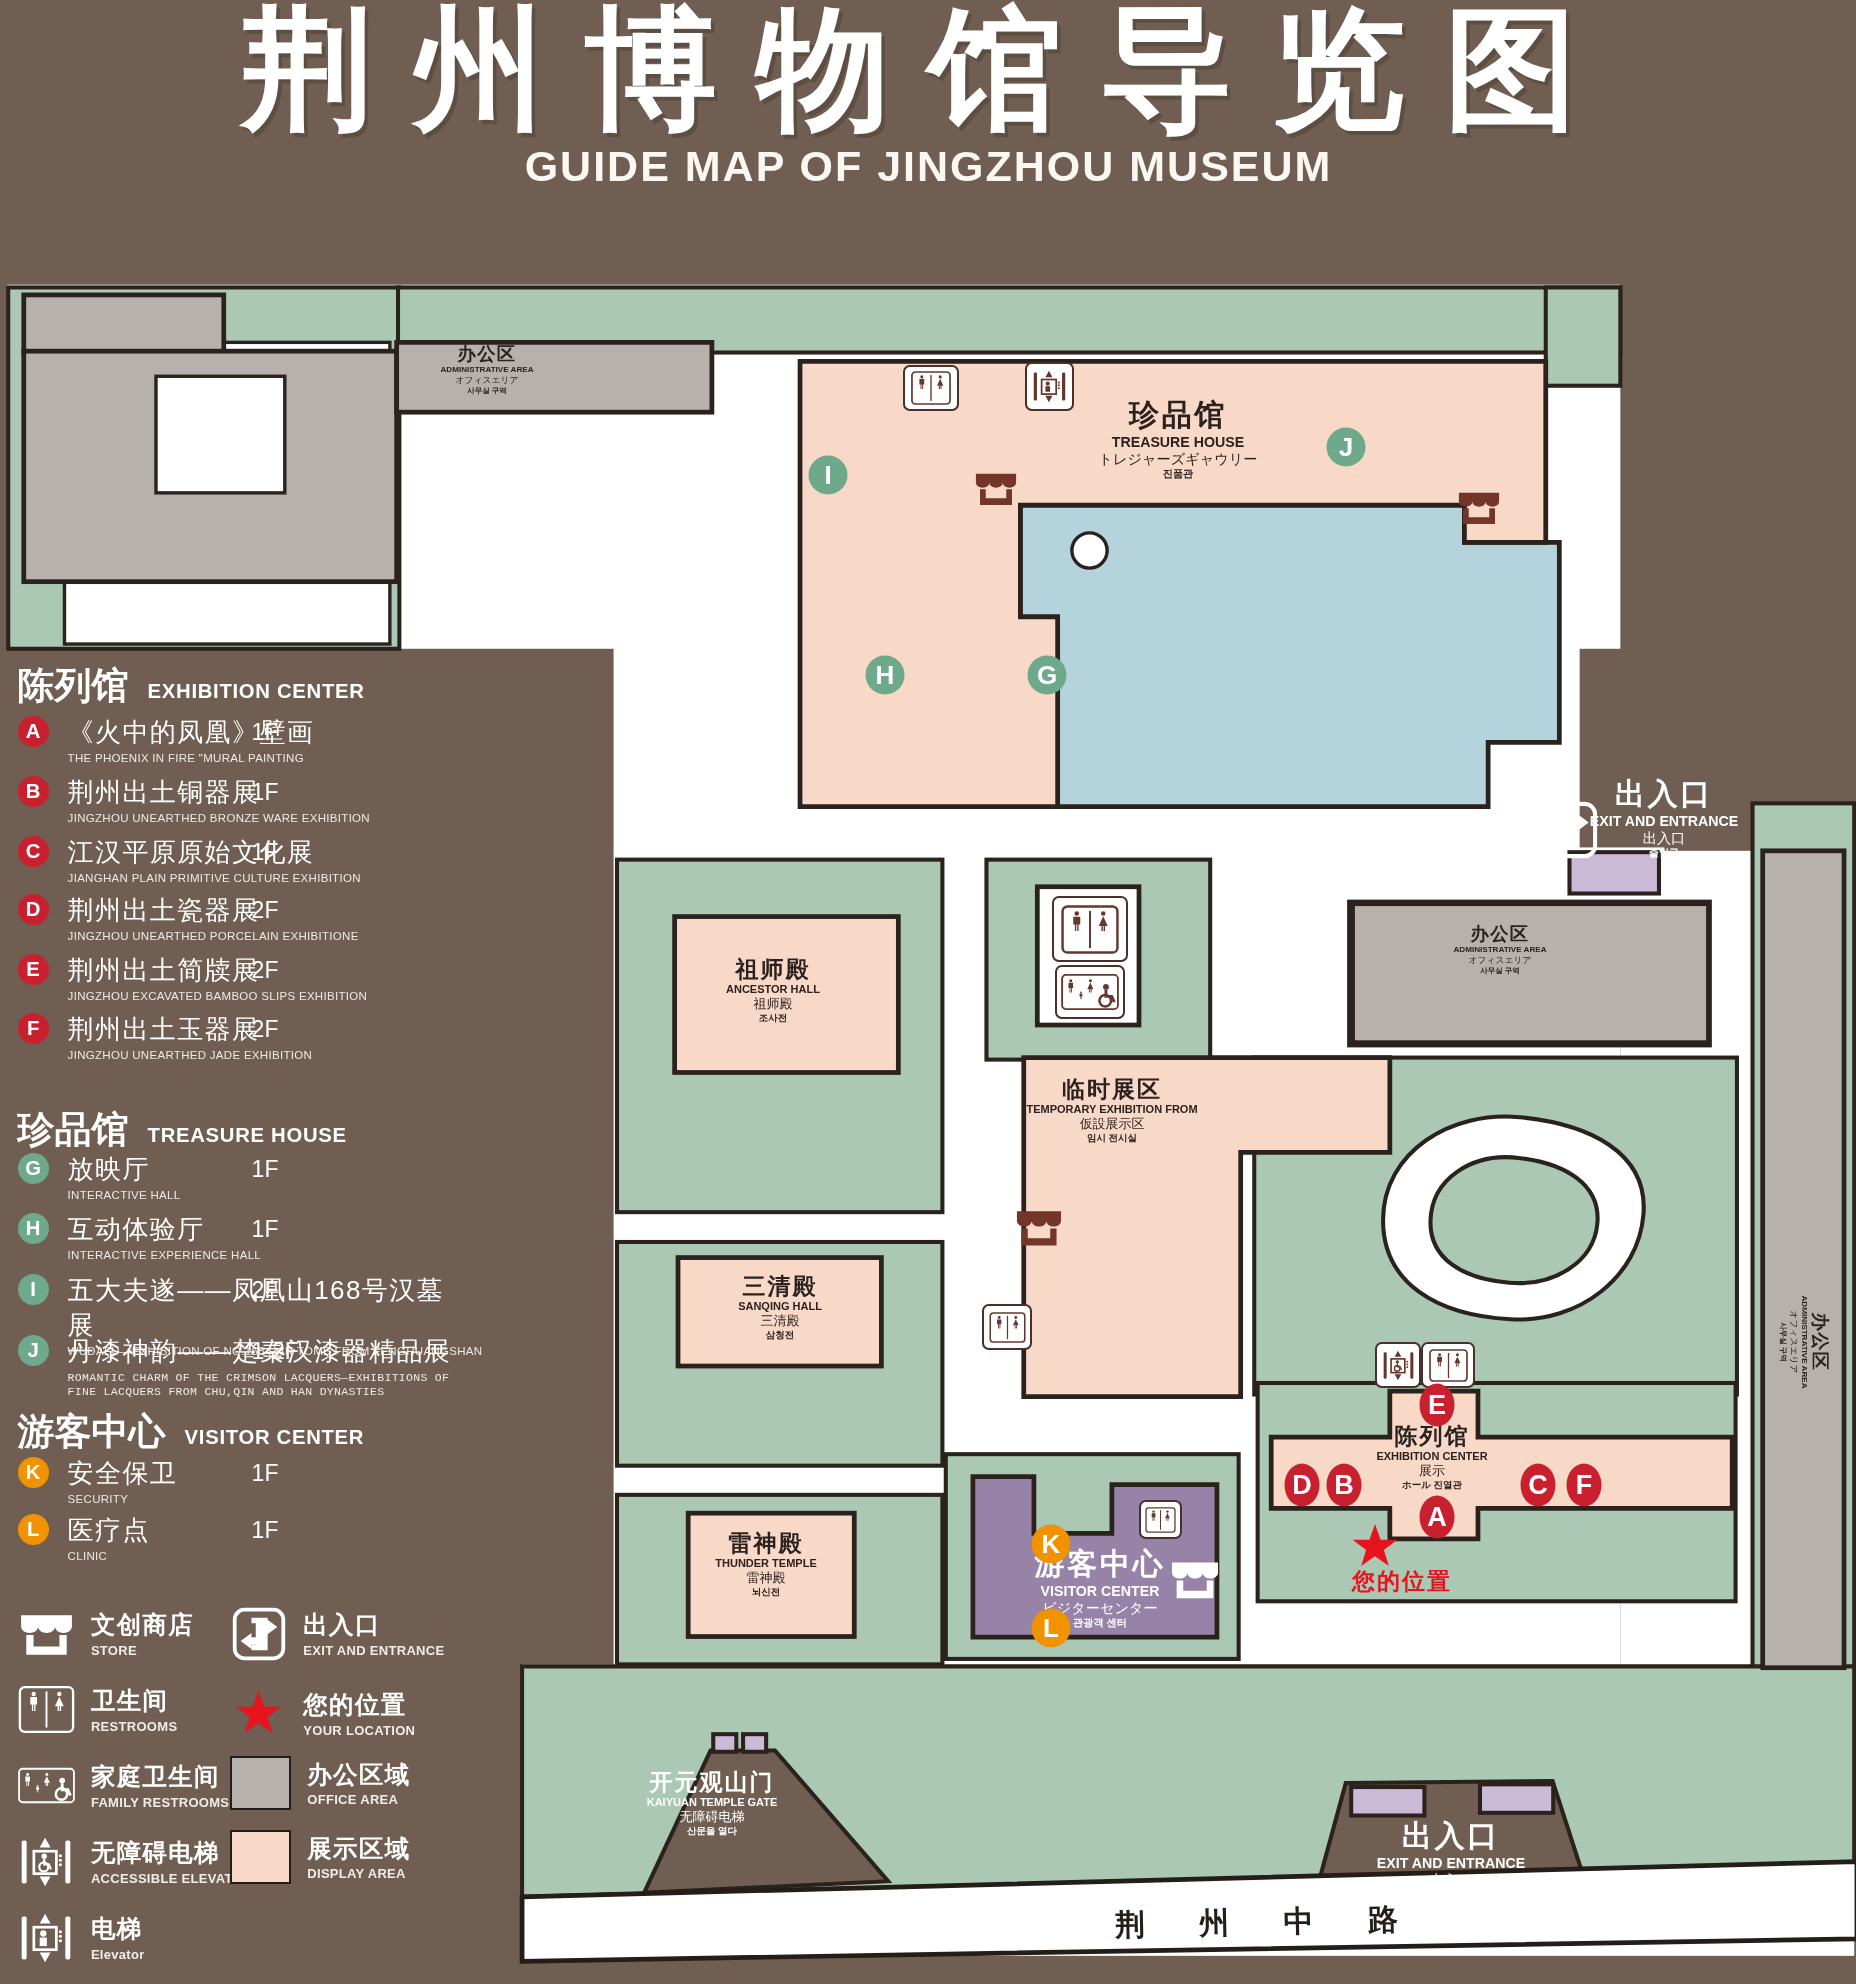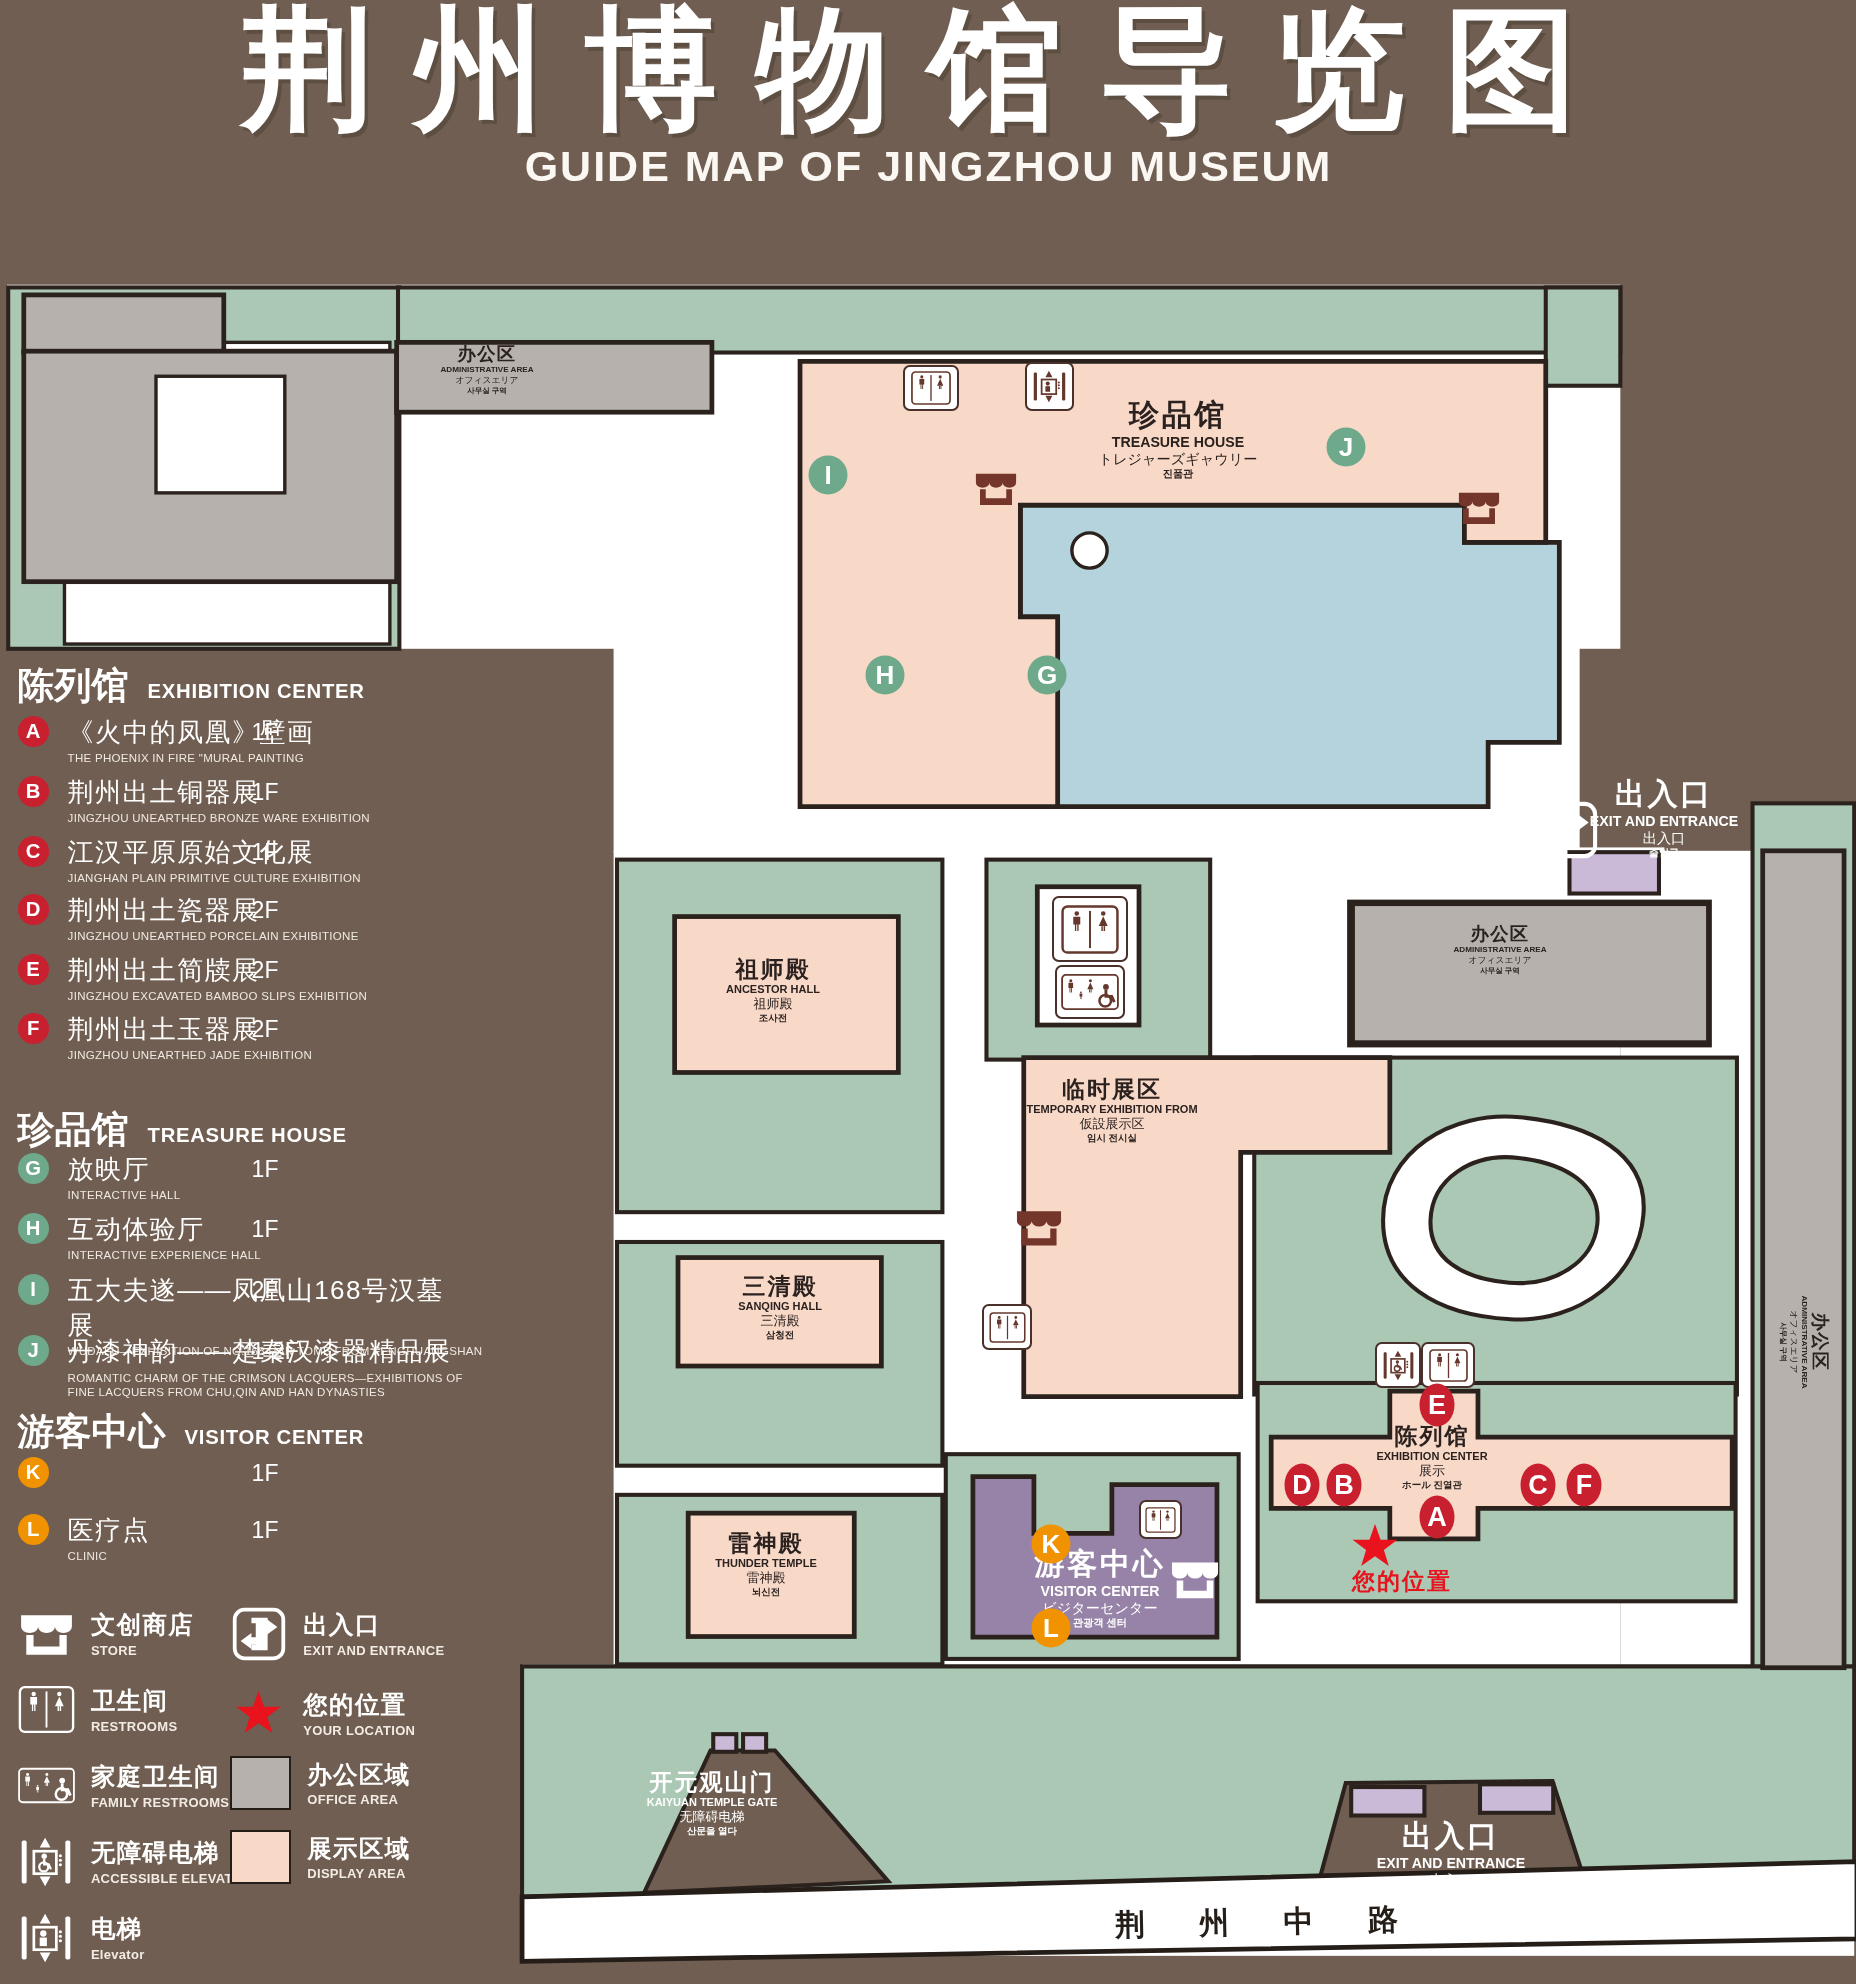--- a/index.html
+++ b/index.html
@@ -21,21 +21,21 @@
   .lg-item{position:absolute;left:17.6px;width:447px;}
   .badge{position:absolute;left:0;top:1.4px;width:31px;height:31px;border-radius:50%;
          display:flex;align-items:center;justify-content:center;
          font-size:20.3px;font-weight:bold;color:#fff;}
   .badge.red{background:var(--c-marker-red,#c8202f);}
   .badge.grn{background:var(--c-marker-green,#6ea98b);}
   .badge.org{background:var(--c-marker-orange,#f19300);}
   .lg-txt{margin-left:50px;}
   .lg-zh{font-size:26px;font-weight:500;letter-spacing:1.4px;}
   .lg-en{font-size:11.5px;letter-spacing:0.3px;color:#f0e9e2;white-space:nowrap;margin-top:2px;}
-  .lg-en.wrap{white-space:normal;width:407px;line-height:1.25;}
+  .lg-en.wrap{white-space:normal;width:407px;line-height:1.25;font-family:Liberation Mono, monospace;}
   .lg-floor{position:absolute;left:234px;top:4.1px;font-size:23px;}
   .sym-row{position:absolute;display:flex;align-items:center;gap:16.3px;}
   .sym-ic{width:57px;height:57px;flex:0 0 auto;color:#fff;display:flex;align-items:center;justify-content:center;}
   .sym-zh{font-size:24.4px;font-weight:bold;letter-spacing:1.4px;}
   .sym-en{font-size:13px;font-weight:bold;letter-spacing:0.3px;margin-top:1.4px;color:#f3ece5;}
   .swatch{width:57px;height:50px;border:2.7px solid #241d18;}
   
   .mlabel{position:absolute;transform:translateX(-50%);text-align:center;color:#2b2220;
           line-height:1.22;white-space:nowrap;}
   .mlabel.light{color:#fff;}
@@ -470,20 +470,24 @@
     </div>
   <span class="lg-floor">1-2F</span>
 </div>
 
 <div class="lg-sec" style="top:1407px">
   <span class="s-zh">游客中心</span>
     <span class="s-en">VISITOR CENTER</span>
 </div>
 <div class="lg-item" style="top:1456px">
   <span class="badge org">K</span>
+  <div class="lg-txt">
+      <div class="lg-zh">安全保卫</div>
+      <div class="lg-en">SECURITY</div>
+    </div>
   <span class="lg-floor">1F</span>
 </div>
 <div class="lg-item" style="top:1513px">
   <span class="badge org">L</span>
   <div class="lg-txt">
       <div class="lg-zh">医疗点</div>
       <div class="lg-en">CLINIC</div>
     </div>
   <span class="lg-floor">1F</span>
 </div>

